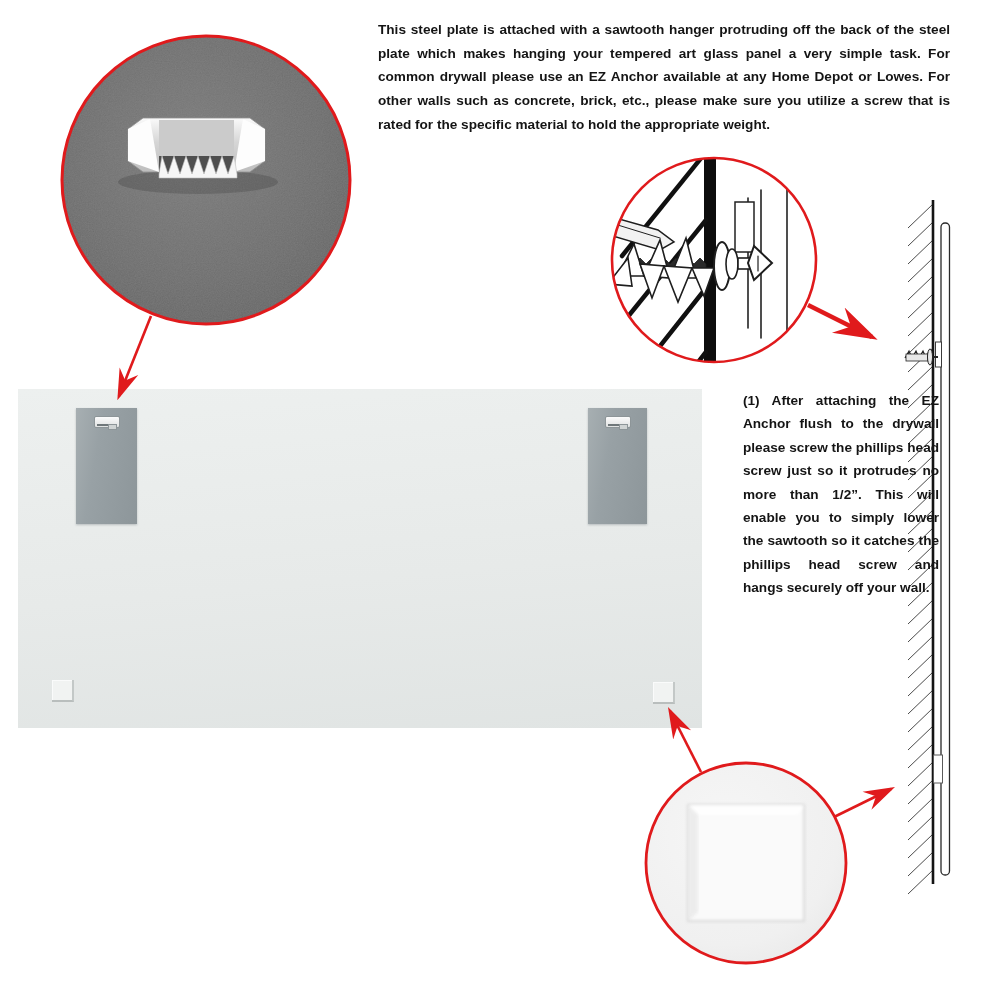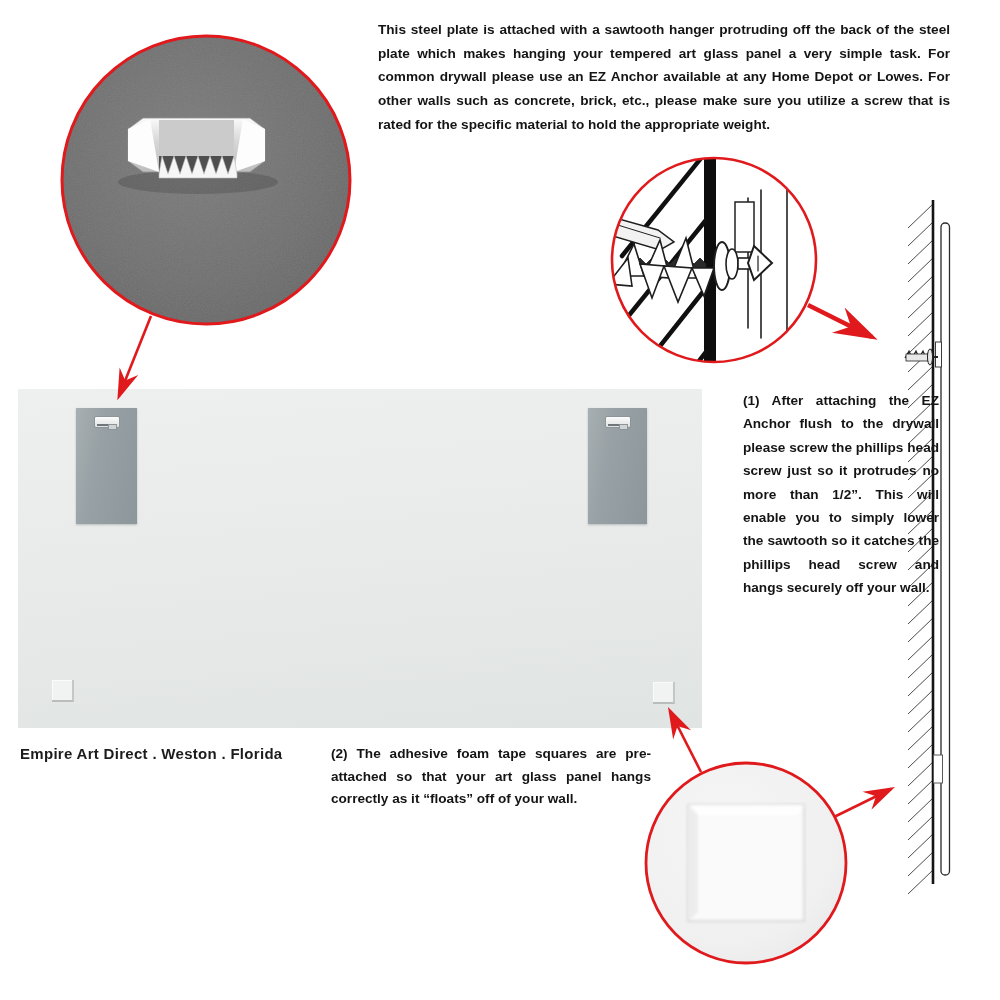--- a/index.html
+++ b/index.html
@@ -215,22 +215,20 @@
       <div class="bracket"></div>
     </div>
     <div id="plate-right" class="plate">
       <div class="bracket"></div>
     </div>
     <div id="foam-left" class="foamsq"></div>
     <div id="foam-right" class="foamsq"></div>
   </div>
 
   <div id="step1" class="abs txt">(1) After attaching the EZ Anchor flush to the drywall please screw the  phillips head screw just so it protrudes no more than 1/2”. This will enable you to simply lower the sawtooth so it catches the phillips head screw and hangs securely off your wall.</div>
-  <div id="step2" class="abs txt">(2) The adhesive foam tape squares are pre-attached so that your art glass panel hangs correctly as it “floats” off of your wall.</div>
-  <div id="brand" class="abs">Empire Art Direct  . Weston . Florida</div>
 
   <svg class="abs" style="left:643px;top:760px;" width="206" height="206" viewBox="0 0 206 206">
     <defs>
       <radialGradient id="foamBg" cx="40%" cy="35%" r="80%">
         <stop offset="0%" stop-color="#f6f6f6"></stop>
         <stop offset="70%" stop-color="#f0f0f0"></stop>
         <stop offset="100%" stop-color="#e7e7e7"></stop>
       </radialGradient>
       <clipPath id="clipFoam">
           <circle cx="103" cy="103" r="100"></circle>

